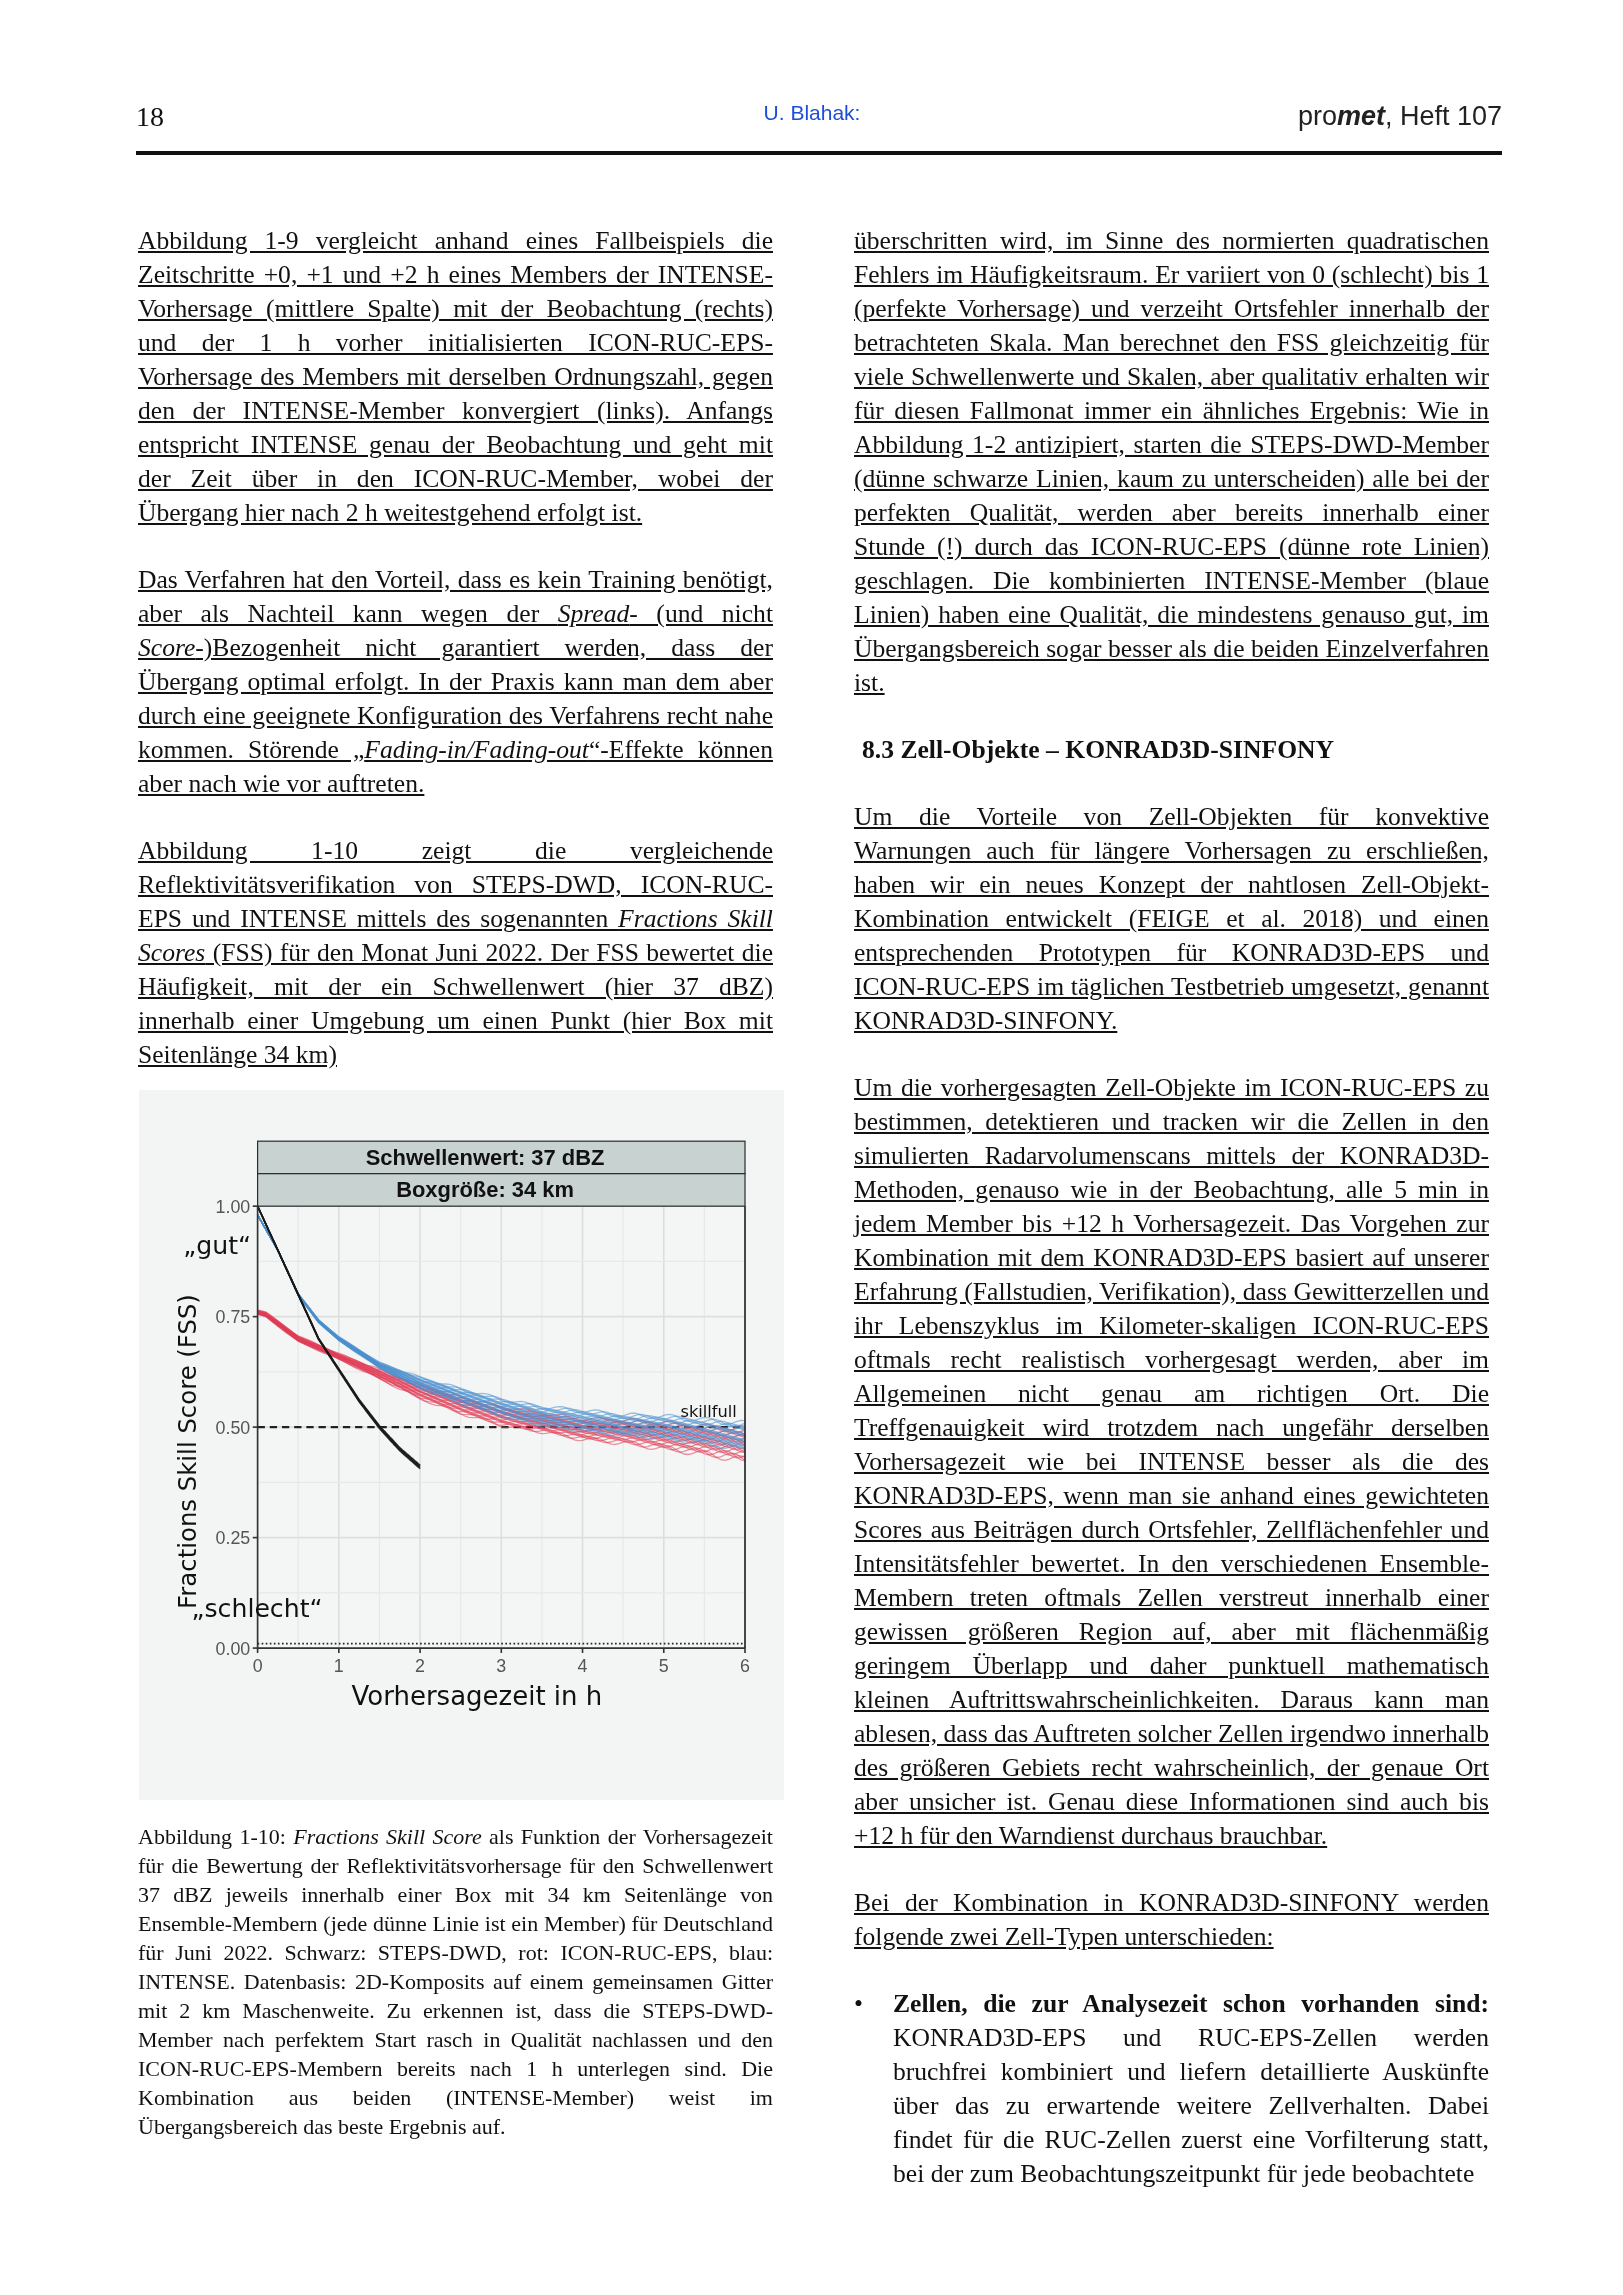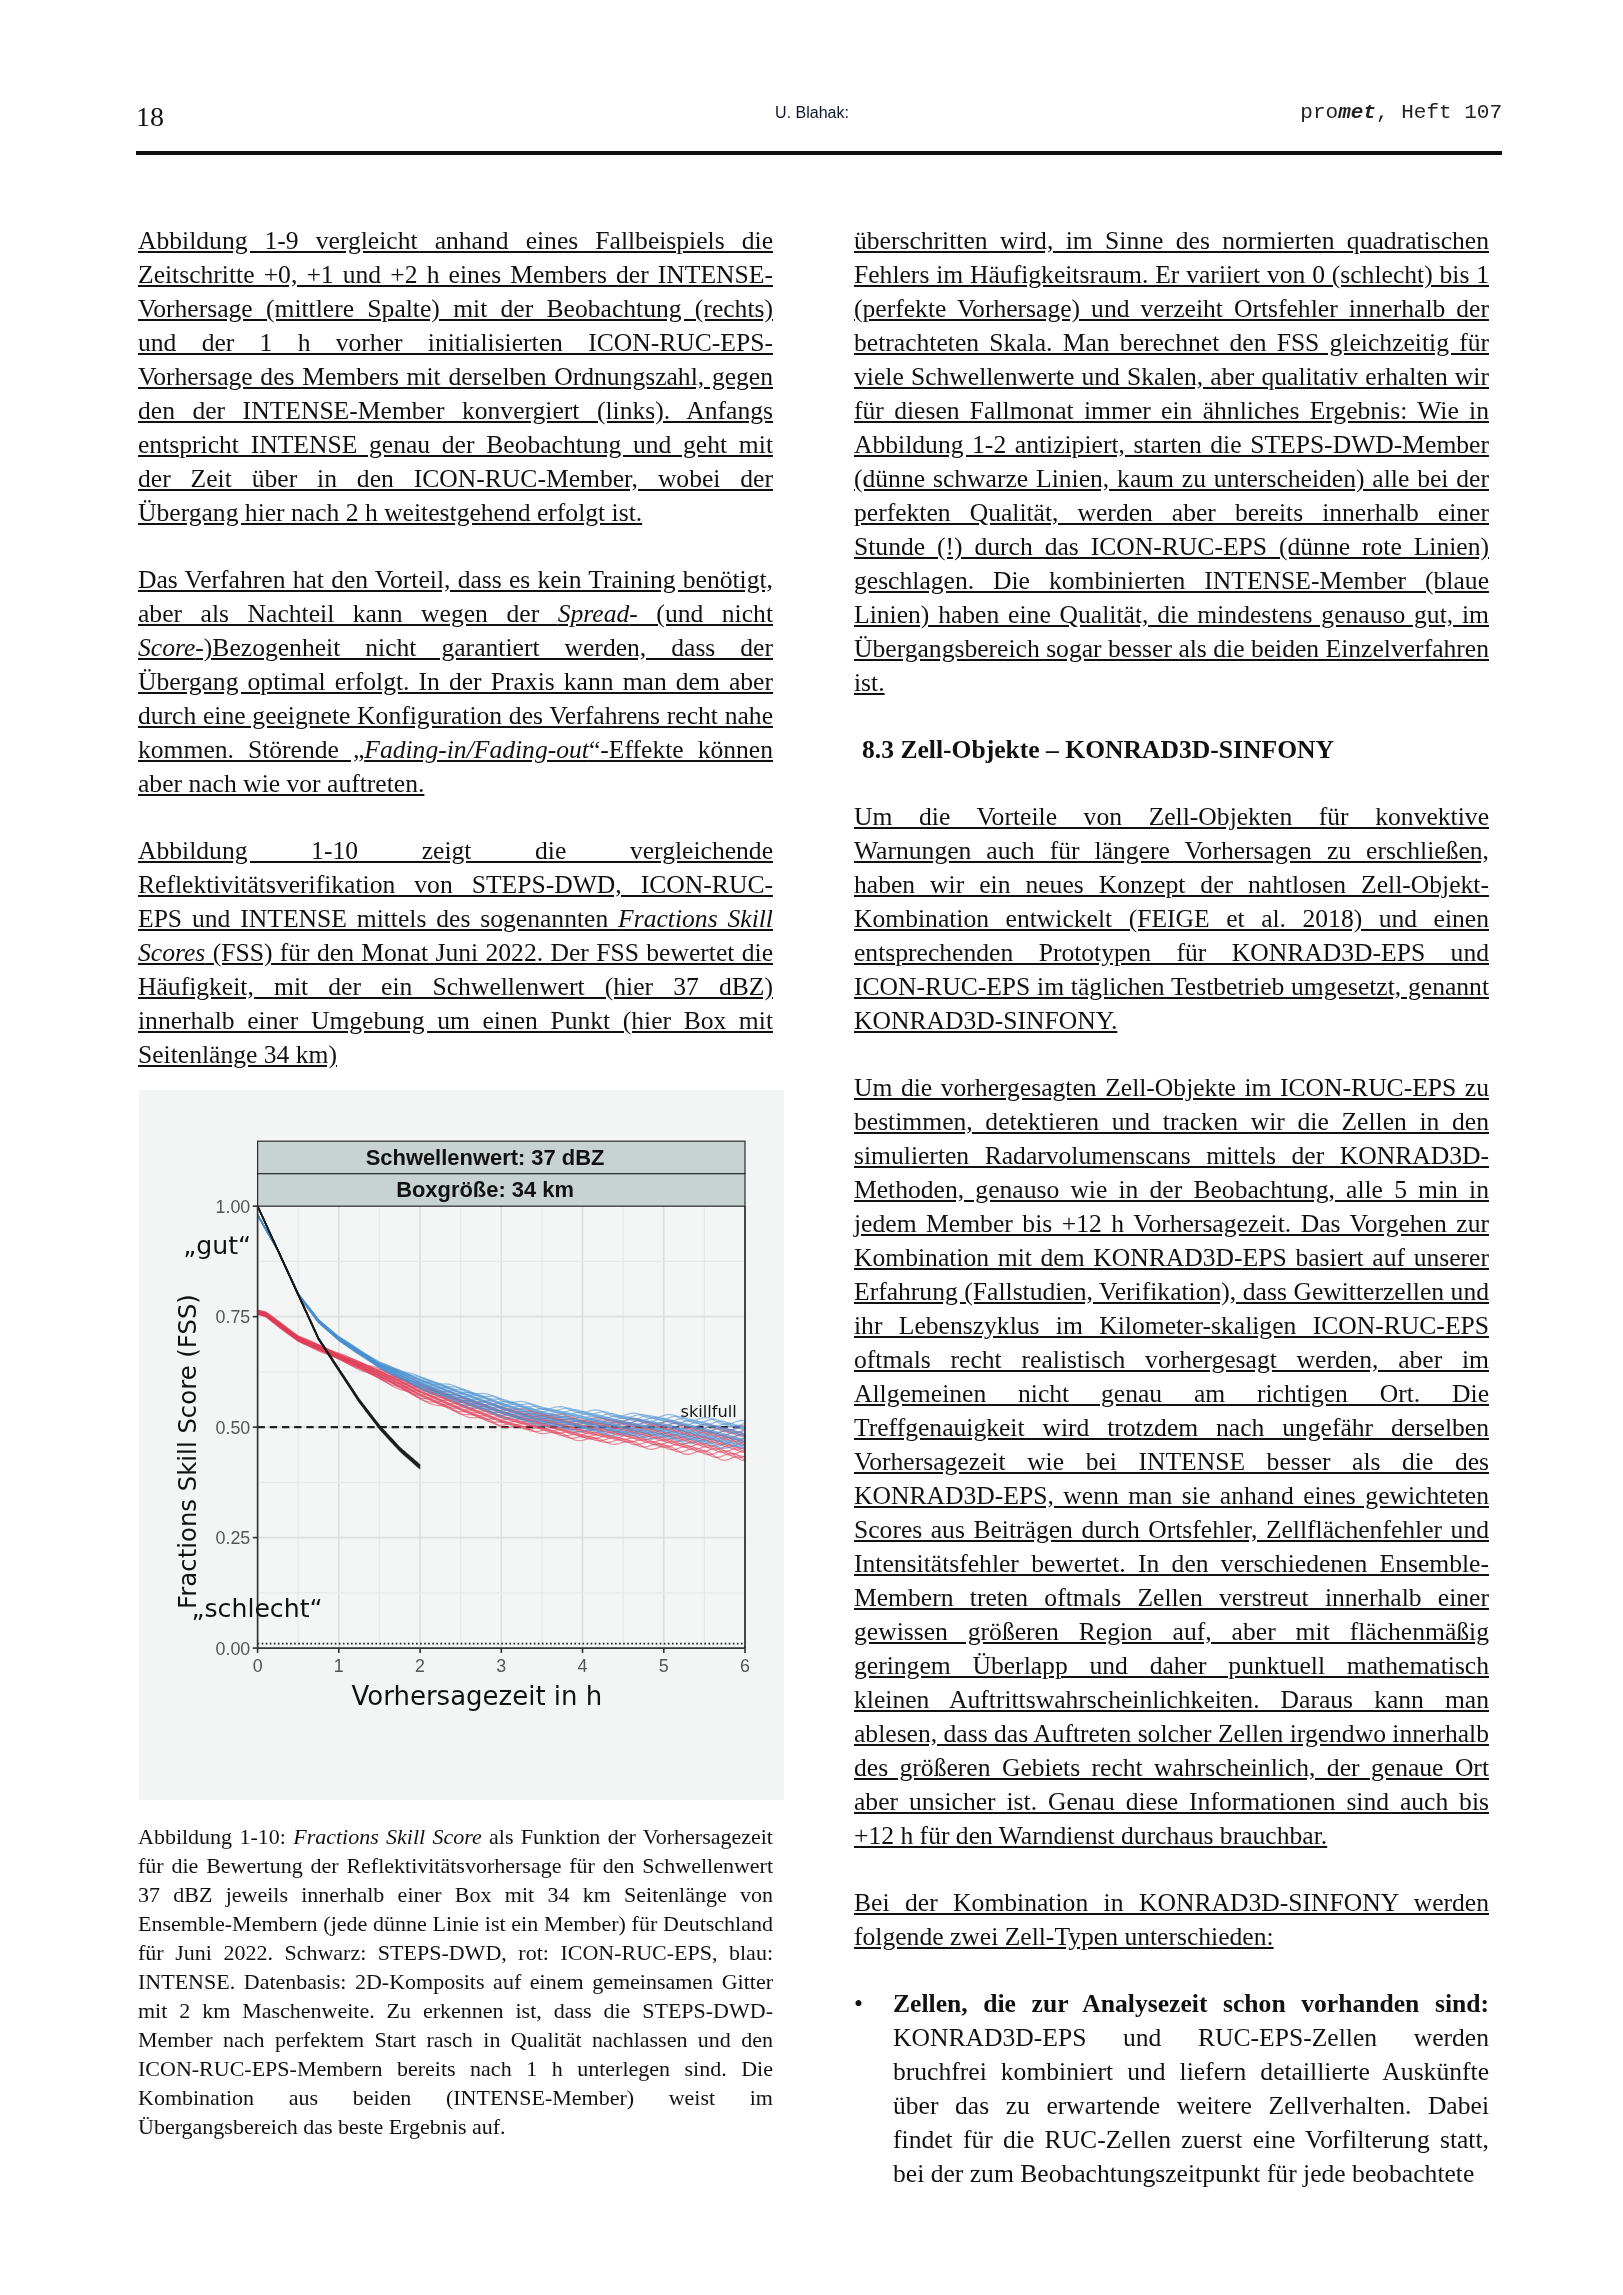--- a/index.html
+++ b/index.html
@@ -1,23 +1,23 @@
 <!DOCTYPE html>
 <html style="font-size:13px"><head>
 <meta charset="utf-8">
 <style>
   html, body { margin: 0; padding: 0; background: #ffffff; }
   body { width: 1624px; height: 2295px; position: relative; overflow: hidden;
          font-family: "Liberation Serif", "DejaVu Serif", serif; color: #111; }
   .hdr-num { position: absolute; left: 136px; top: 101px; font-size: 28px;
              font-family: "Liberation Serif", serif; }
   .hdr-center { position: absolute; left: 487px; width: 650px; top: 101px; text-align: center;
-                font-family: "Liberation Sans", sans-serif; font-size: 16px; line-height: 24px; color: #0f172a; }
-  .hdr-right { position: absolute; right: 122px; top: 101px; font-family: Liberation Mono, monospace;
-               font-size: 21px; color: #222; }
+                font-family: "Liberation Sans", sans-serif; font-size: 21px; line-height: 24px; color: #1d4ed8; }
+  .hdr-right { position: absolute; right: 122px; top: 101px; font-family: Liberation Sans, sans-serif;
+               font-size: 27px; color: #222; }
   .hdr-right b { font-style: italic; font-weight: bold; }
   .hdr-rule { position: absolute; left: 136px; width: 1366px; top: 151px; height: 4px; background: #111; }
 
   .col { position: absolute; width: 635px; font-size: 25.6px; line-height: 34px; text-align: justify;
          hyphens: manual; }
   .col p { margin: 8px 0 33px 0; text-decoration: underline; }
   .col-left { left: 138px; top: 216px; }
   .col-right { left: 854px; top: 216px; }
   .col h3 { font-size: 25.6px; font-weight: bold; margin: 0 0 33px 8px; line-height: 34px; }
   .bullet { display: flex; }

